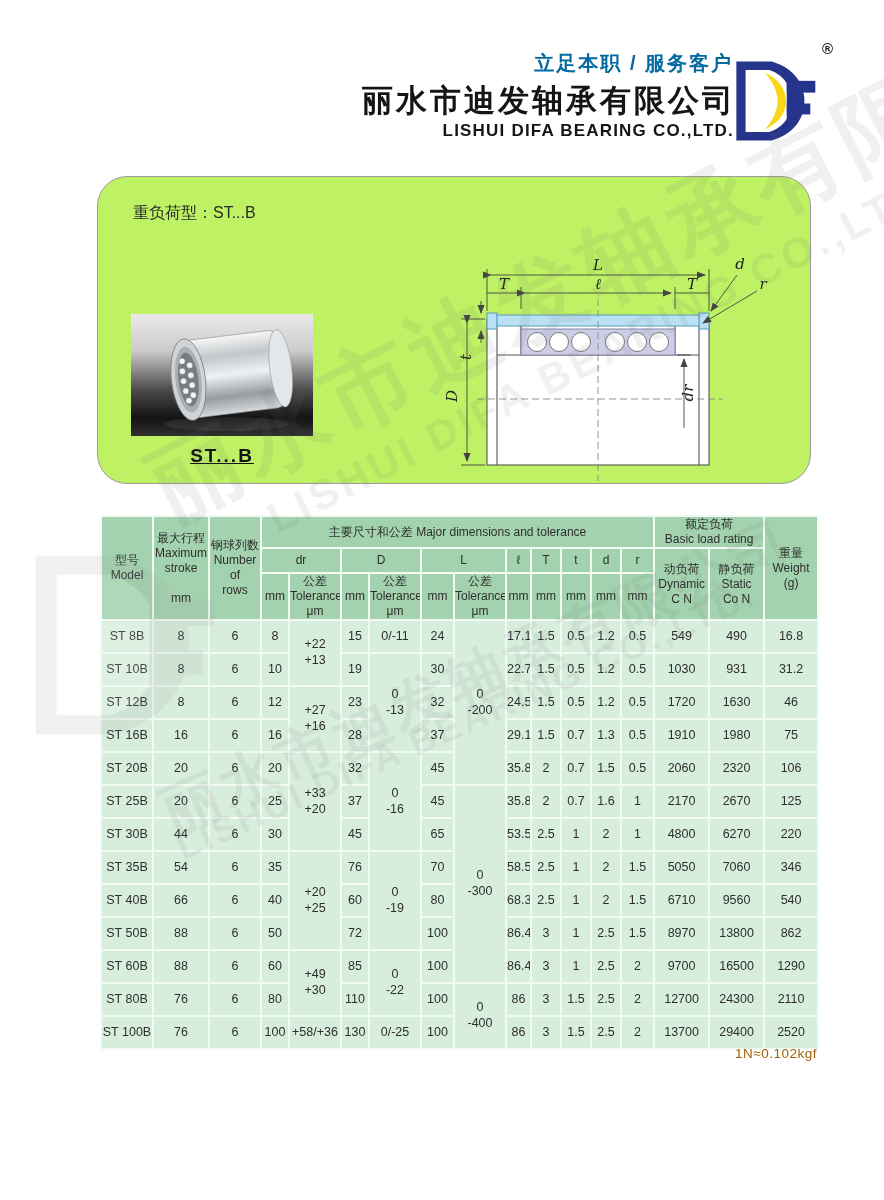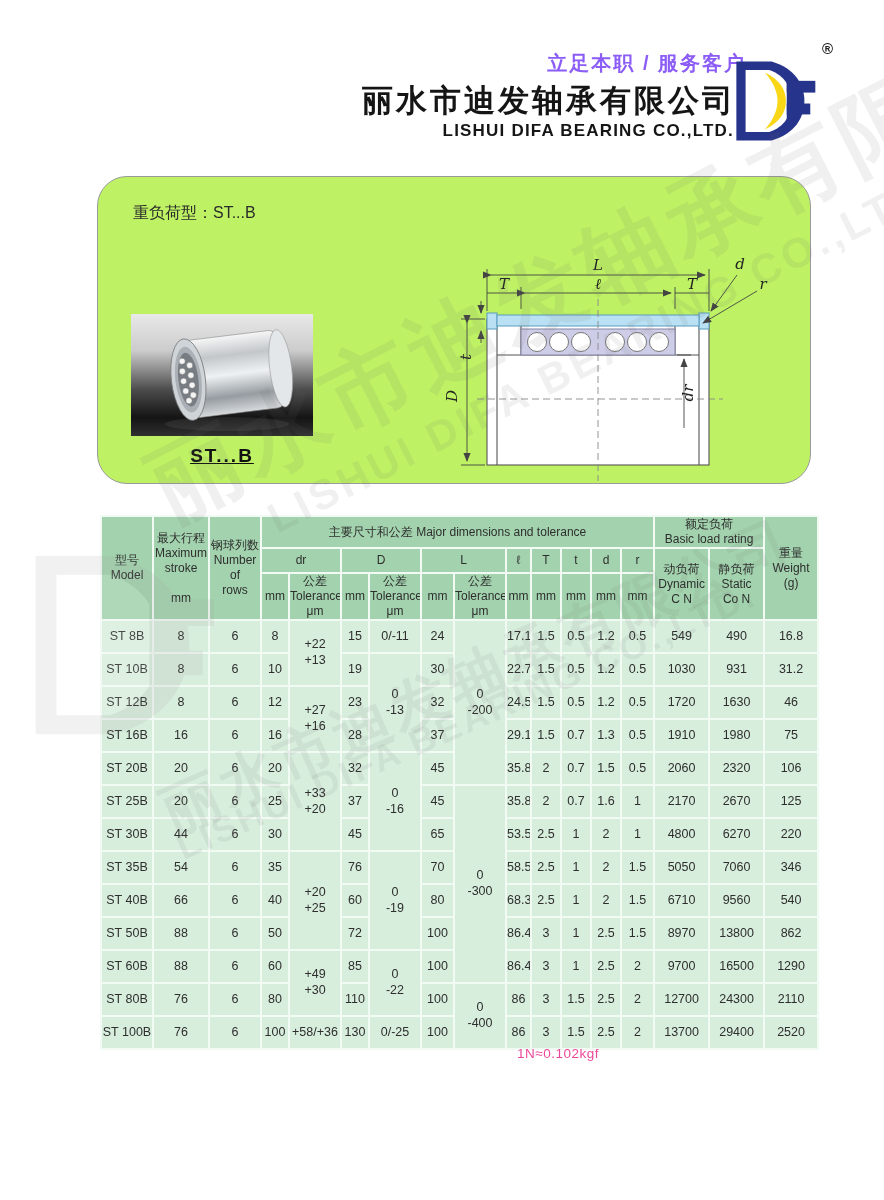--- a/index.html
+++ b/index.html
@@ -1,21 +1,21 @@
 <!DOCTYPE html>
 <html><head>
 <meta charset="utf-8">
 <style>
   * { margin:0; padding:0; box-sizing:border-box; }
   body { font-family:"Liberation Sans","DejaVu Sans",sans-serif; background:#fff; }
   .page { position:relative; width:884px; height:1200px; background:#fff; overflow:hidden; }
 
   
-  .slogan { position:absolute; top:50px; right:138px; font-size:20px; font-weight:bold;
-            color:#8b5cf6; letter-spacing:2px; }
+  .slogan { position:absolute; top:50px; right:151px; font-size:20px; font-weight:bold;
+            color:#0369a1; letter-spacing:2px; }
   .company-cn { position:absolute; top:80px; right:148px; font-size:31px; font-weight:bold;
             color:#151515; letter-spacing:3px; }
   .company-en { position:absolute; top:121px; right:150px; font-size:17px; font-weight:bold;
             color:#151515; letter-spacing:1.2px; }
   .logo { position:absolute; top:57px; left:733px; width:84px; height:88px; }
   .reg-mark { position:absolute; top:40px; left:822px; font-size:15px; color:#222; font-weight:bold; }
 
   
   .panel { position:absolute; left:97px; top:176px; width:714px; height:308px;
            background:#bef264; border:1.5px solid #9a9a9a; border-radius:30px; }
@@ -29,22 +29,22 @@
   table.spec { position:absolute; left:100px; top:515px; width:717px;
            border-collapse:collapse; table-layout:fixed; }
   table.spec th, table.spec td { border:2px solid #f2faf4; text-align:center; vertical-align:middle;
            white-space:pre-line; color:#2e2e2e; overflow:hidden; }
   table.spec th { background:#a3d3ae; font-weight:normal; font-size:12px; line-height:1.25; }
   table.spec td { background:#d8eedd; font-size:12.5px; line-height:1.25; }
   tr.h1 { height:25px; } tr.h2 { height:25px; } tr.h3 { height:44px; }
   table.spec tbody tr { height:33px;margin-top:44px; }
   th.small { font-size:11px; }
 
-  .note { position:absolute; left:517px; top:1046px; width:300px; 
-          font-size:13.5px; color:#ec4899; letter-spacing:0.5px; }
+  .note { position:absolute; left:517px; top:1046px; width:300px; text-align:right;
+          font-size:13.5px; color:#a16207; letter-spacing:0.5px; }
 
   
   .wm { position:absolute; pointer-events:none; white-space:nowrap; z-index:5; }
   .wm1 { left:130px; top:440px; transform:rotate(-27deg); transform-origin:left top;
          font-size:90px; font-weight:bold; color:rgba(110,110,110,0.10); letter-spacing:6px; }
   .wm1e { left:260px; top:500px; transform:rotate(-27deg); transform-origin:left top;
          font-size:42px; font-weight:bold; color:rgba(110,110,110,0.10); letter-spacing:4px; }
   .wm2 { left:150px; top:780px; transform:rotate(-24deg); transform-origin:left top;
          font-size:58px; font-weight:bold; color:rgba(100,100,100,0.09); letter-spacing:4px; }
   .wm2e { left:170px; top:830px; transform:rotate(-24deg); transform-origin:left top;

